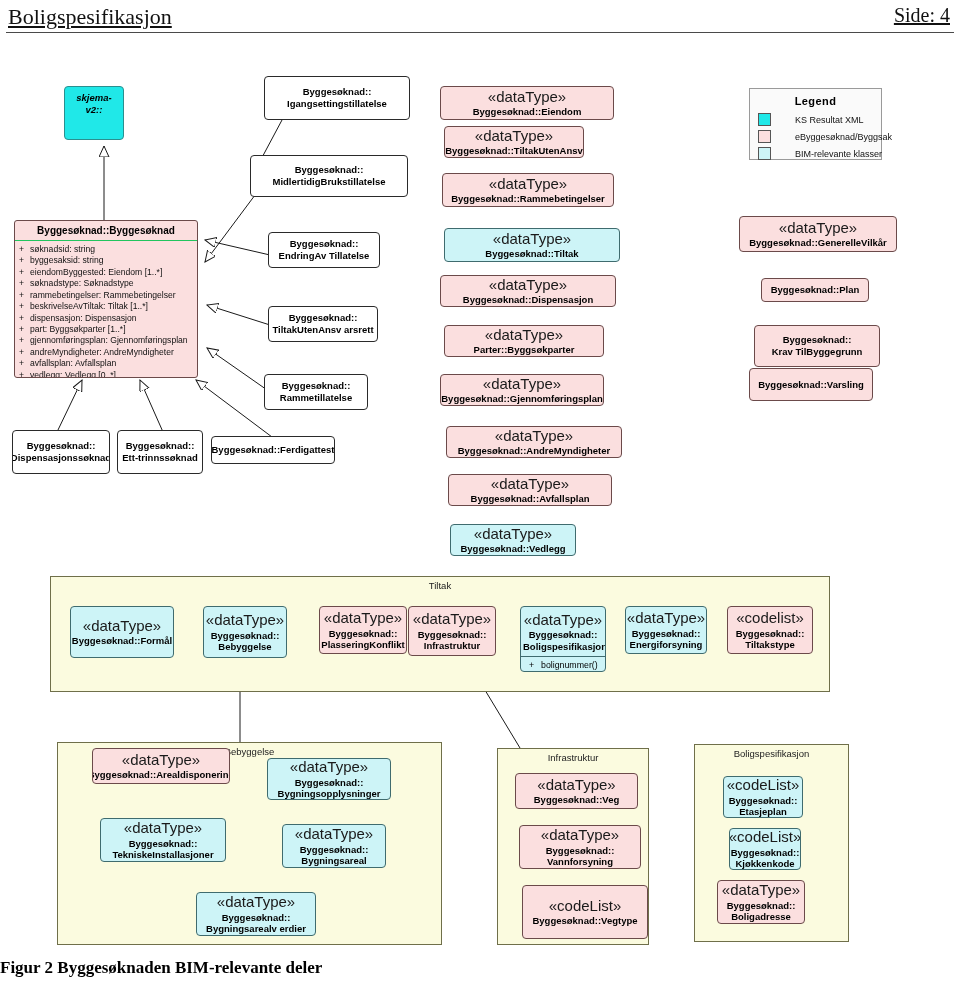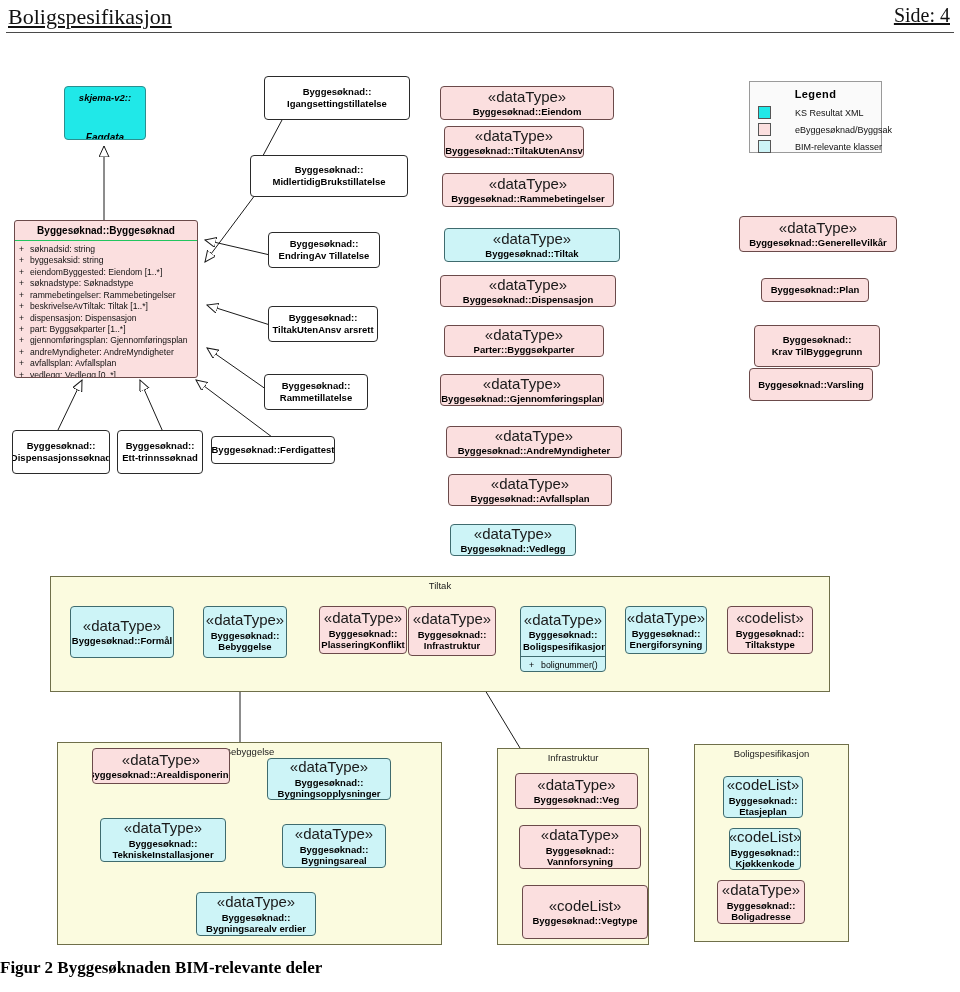--- a/index.html
+++ b/index.html
@@ -230,21 +230,21 @@
       <line x1="57" y1="432" x2="82" y2="380" marker-end="url(#holl)"></line>
       <line x1="163" y1="432" x2="140" y2="380" marker-end="url(#holl)"></line>
       <line x1="272" y1="437" x2="196" y2="380" marker-end="url(#holl)"></line>
 
       <line x1="240" y1="657" x2="240" y2="745"></line>
 
       <line x1="465" y1="657" x2="520" y2="748"></line>
     </g>
   </svg>
 
-  <div class="box brightcyan rootbox" style="left:64px; top:86px; width:82px; height:54px; align-items:stretch; justify-content:flex-start; padding:5px 6px;">
+  <div class="box brightcyan rootbox" style="left:64px; top:86px; width:60px; height:54px; align-items:stretch; justify-content:flex-start; padding:5px 6px;">
     <div class="r1" style="text-align:center;">skjema-v2::</div>
     <div class="r2" style="text-align:center;">Fagdata</div>
     <div class="r3">{root}</div>
   </div>
 
   <div class="classbox" style="left:14px; top:220px; width:184px; height:158px;">
     <div class="cb-head">Byggesøknad::Byggesøknad</div>
     <div class="cb-attrs" id="attr-list">
         <div class="attr"><span class="vis">+</span><span>søknadsid: string</span></div>
         <div class="attr"><span class="vis">+</span><span>byggesaksid: string</span></div>
@@ -343,21 +343,21 @@
   <div class="box pink" style="left:448px; top:474px; width:164px; height:32px;">
     <div class="stereo">«dataType»</div>
     <div class="nm">Byggesøknad::Avfallsplan</div>
   </div>
 
   <div class="box cyan" style="left:450px; top:524px; width:126px; height:32px;">
     <div class="stereo">«dataType»</div>
     <div class="nm">Byggesøknad::Vedlegg</div>
   </div>
 
-  <div class="legend" style="left:749px; top:81px; width:133px; height:72px;">
+  <div class="legend" style="left:749px; top:88px; width:133px; height:72px;">
     <div class="lg-title">Legend</div>
     <div class="lg-row">
       <span class="sw" style="background:#20e8e8;"></span>
       <span class="lg-lab">KS Resultat XML</span>
     </div>
     <div class="lg-row">
       <span class="sw" style="background:#fbdfdf;"></span>
       <span class="lg-lab">eByggesøknad/Byggsak</span>
     </div>
     <div class="lg-row">

